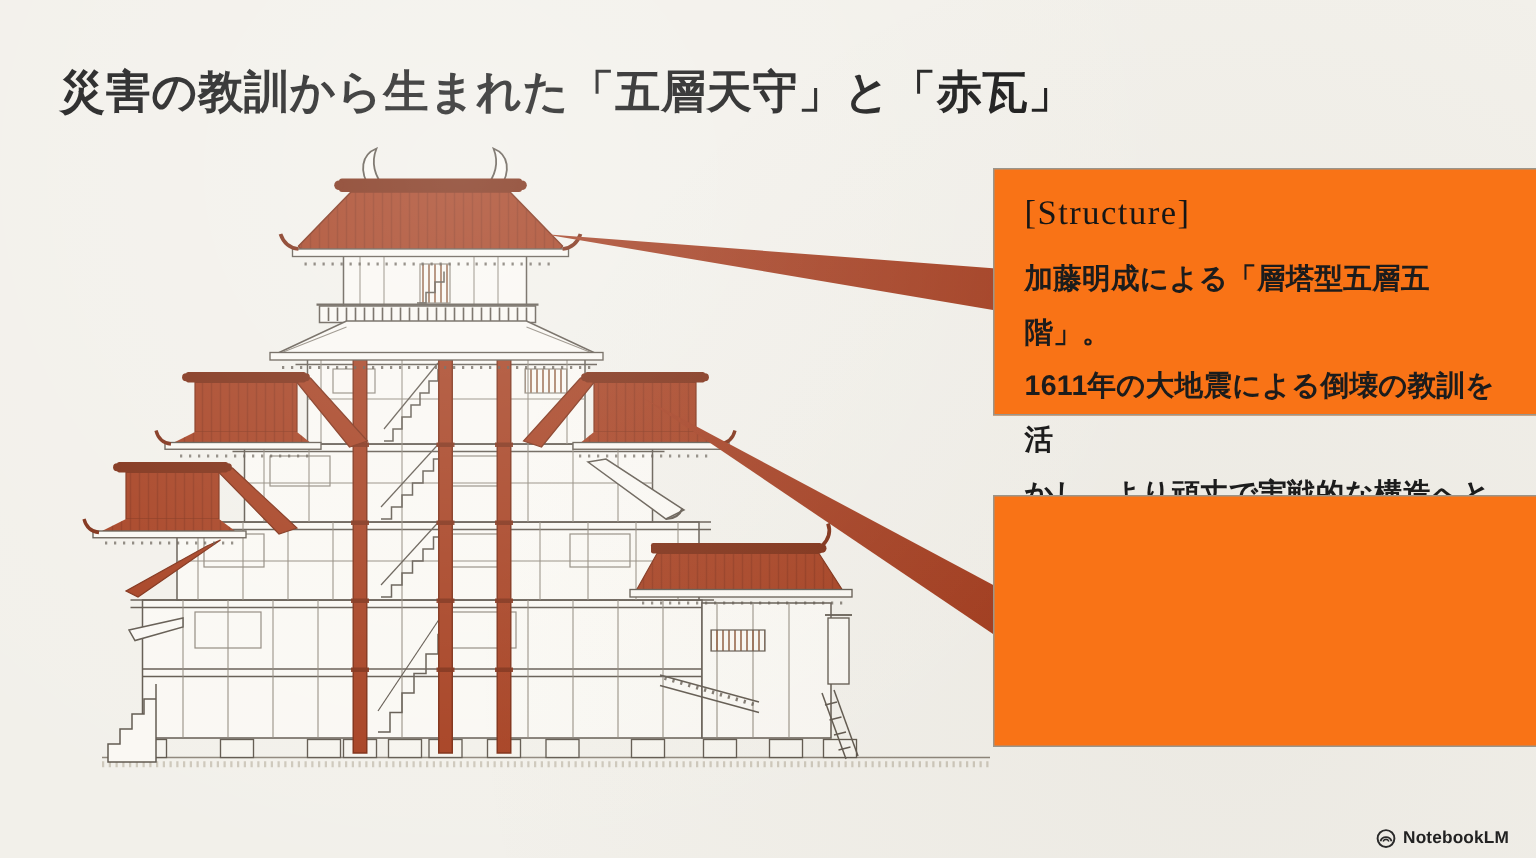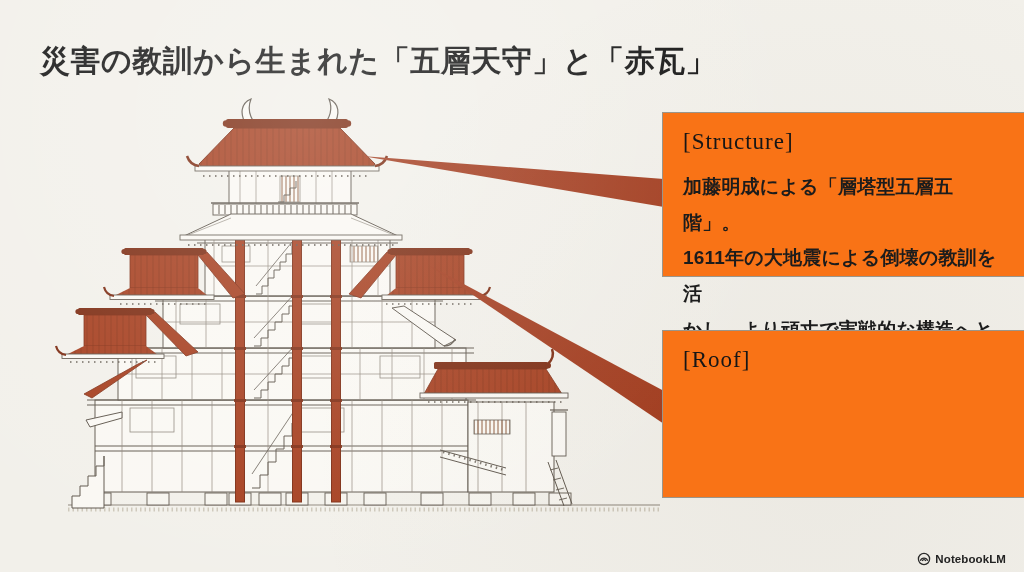--- a/index.html
+++ b/index.html
@@ -289,21 +289,20 @@
   <h1 class="title">災害の教訓から生まれた「五層天守」と「赤瓦」</h1>
 
   <div class="callout callout-structure">
     <h2>[Structure]</h2>
     <p>加藤明成による「層塔型五層五階」。
 1611年の大地震による倒壊の教訓を活
 かし、より頑丈で実戦的な構造へと進化。</p>
   </div>
 
   <div class="callout callout-roof">
-    <h2>[Roof]</h2>
   </div>
 
   <div class="footer">
     <svg width="14" height="14" viewBox="0 0 14 14">
       <circle cx="7" cy="7" r="5.6" fill="none" stroke="#2A2A2A" stroke-width="1.3"></circle>
       <path d="M3.3,8.8 A3.9,3.9 0 0 1 10.7,8.8" fill="none" stroke="#2A2A2A" stroke-width="1.2"></path>
       <path d="M5.1,9 A2,2 0 0 1 8.9,9" fill="none" stroke="#2A2A2A" stroke-width="1.1"></path>
     </svg>
     <span>NotebookLM</span>
   </div>

